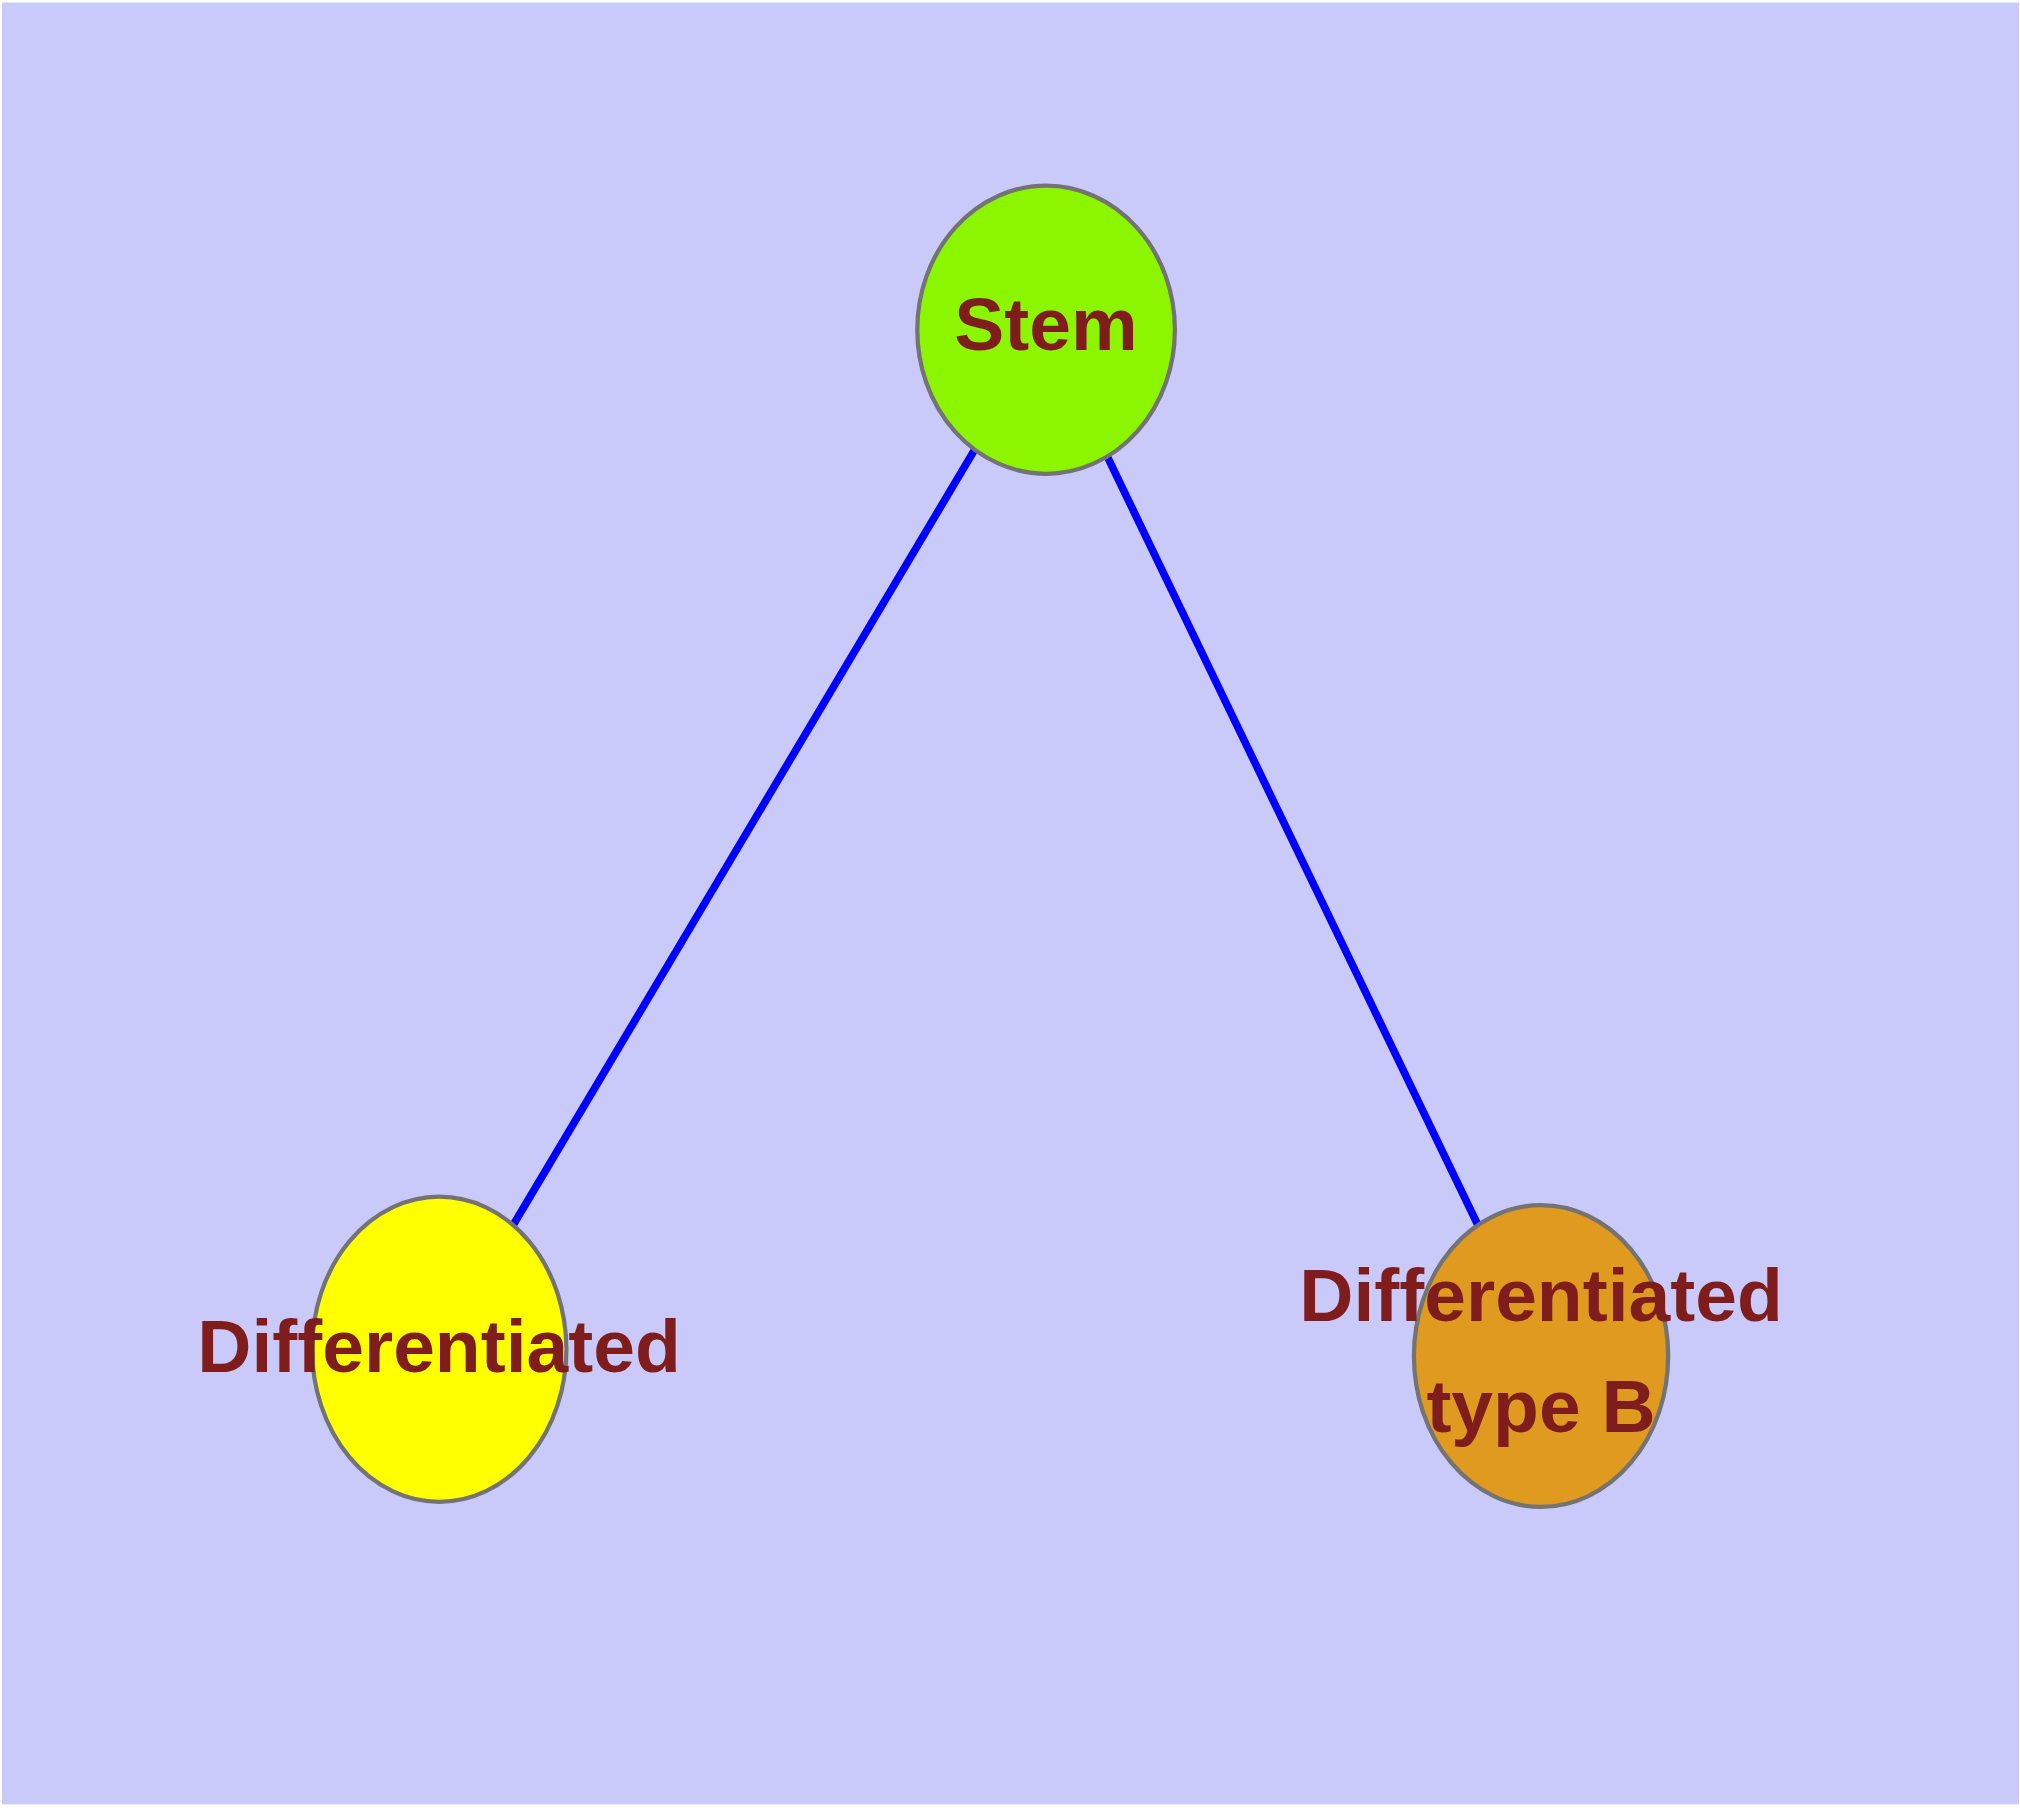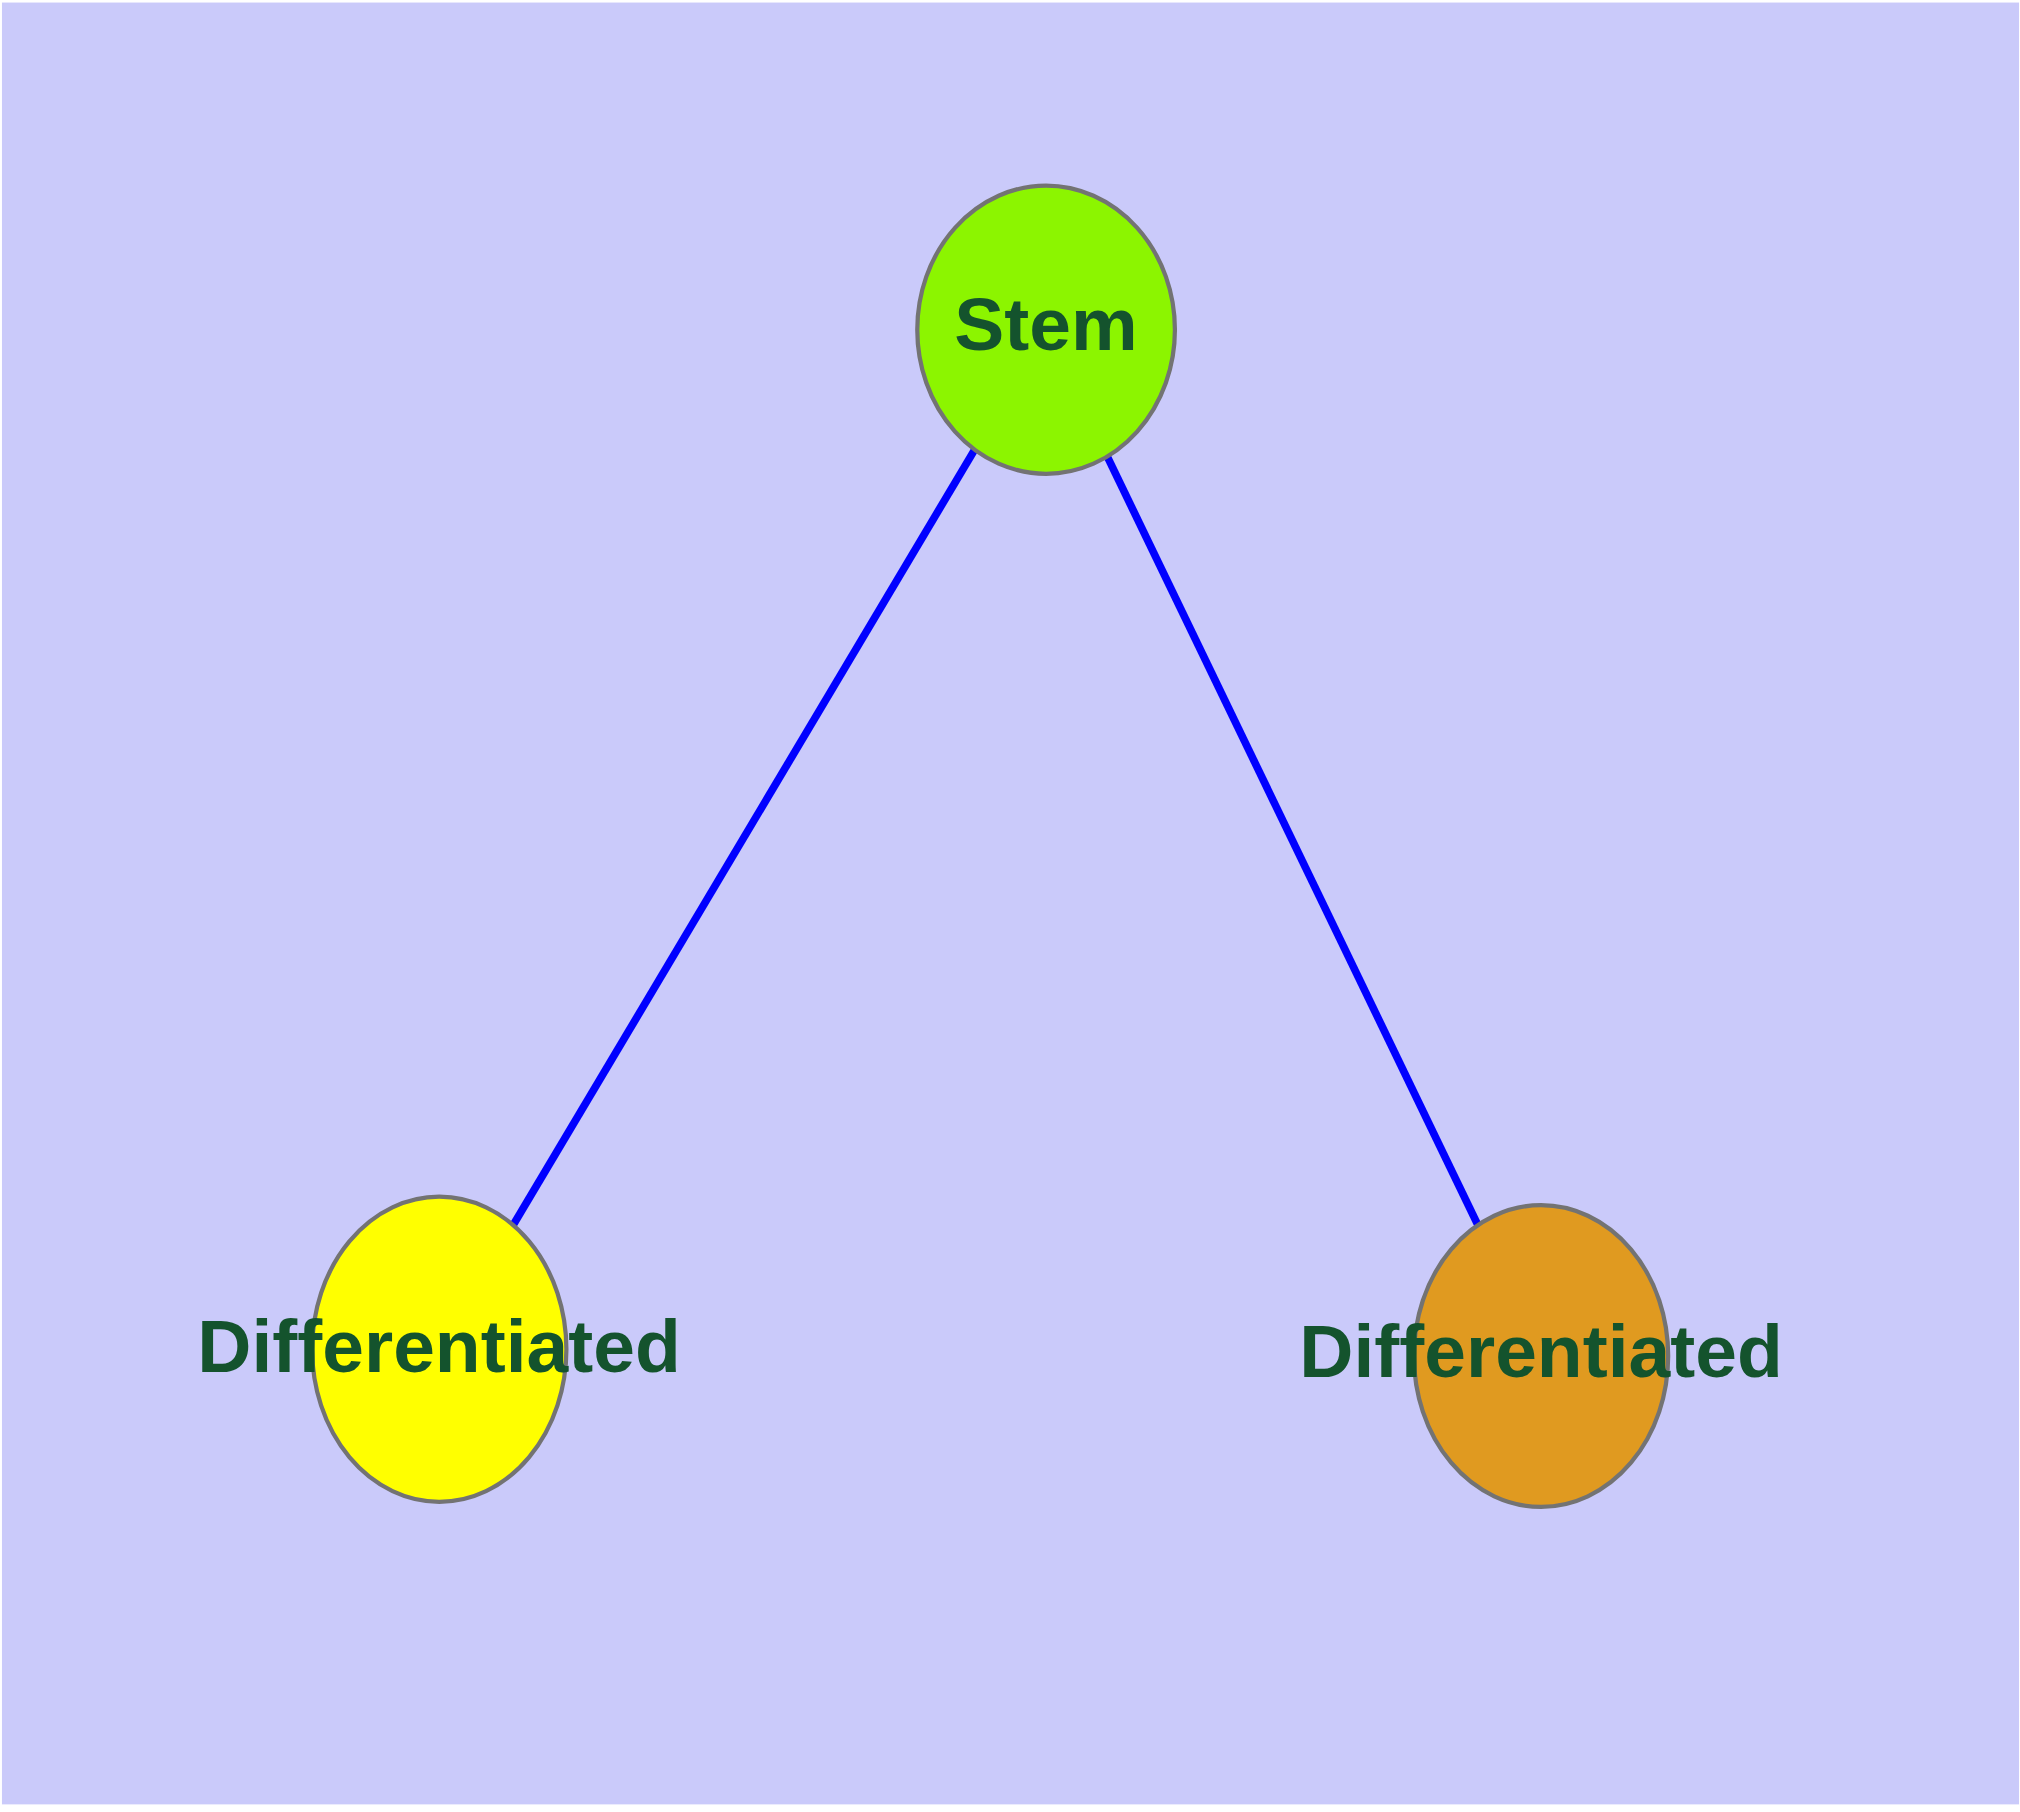--- a/index.html
+++ b/index.html
@@ -20,21 +20,21 @@
     left: 0;
     top: 0;
   }
   .node-label {
     position: absolute;
     transform: translate(-50%, -50%);
     text-align: center;
     font-weight: bold;
     font-size: 75px;
     line-height: 83px;
-    color: #14532d;
+    color: #7f1d1d;
     white-space: nowrap;
     z-index: 2;
   }
   .node-label .line {
     display: block;
     margin-top: 28px;
   }
 </style>
 </head>
 <body>
@@ -56,16 +56,17 @@
   </svg>
 
   <div class="node-label" style="left:1046px; top:324px;">Stem</div>
 
   <div class="node-label" style="left:439px; top:1332px;">
     <span class="line">Differentiated</span>
   </div>
 
   <div class="node-label" style="left:1541px; top:1337px;">
     <span class="line">Differentiated</span>
+    <span class="line">type B</span>
   </div>
 
 </div>
 
 
 </body></html>

